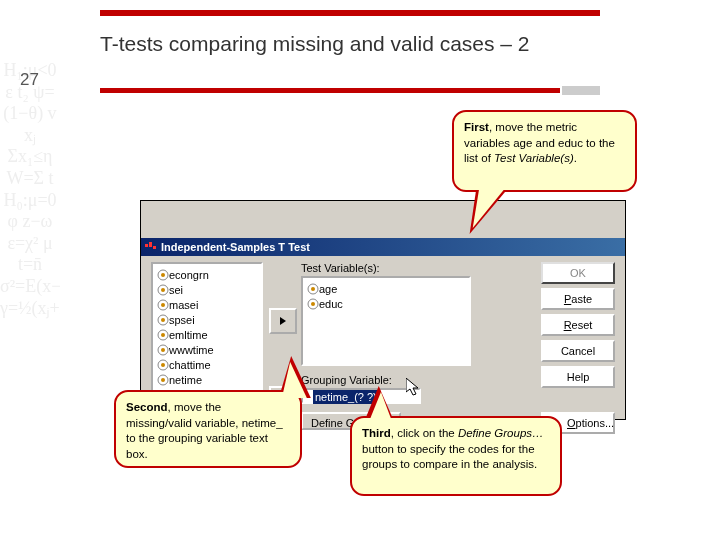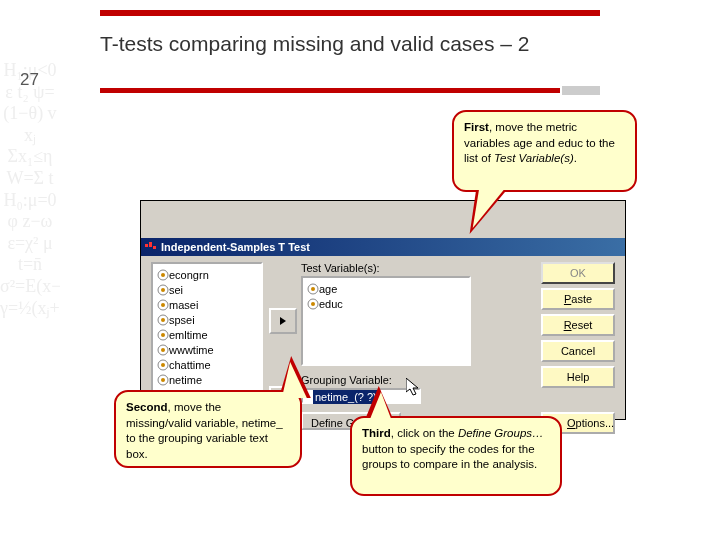--- a/index.html
+++ b/index.html
@@ -157,21 +157,21 @@
     background: #d4d0c8;
     border: 2px outset #fff;
     text-align: center;
     line-height: 18px;
     font-size: 11px;
   }
   .rbtn {
     position: absolute;
     right: 10px;
     width: 74px; height: 22px;
-    background: #fef9c3;
+    background: #ffffff;
     border: 2px outset #fff;
     text-align: center;
     line-height: 18px;
     font-size: 11px;
   }
   .rbtn.ok     { top: 6px; color: #888; border-color: #e0e0e0 #999 #999 #e0e0e0; }
   .rbtn.paste  { top: 32px; }
   .rbtn.reset  { top: 58px; }
   .rbtn.cancel { top: 84px; }
   .rbtn.help   { top: 110px; }

